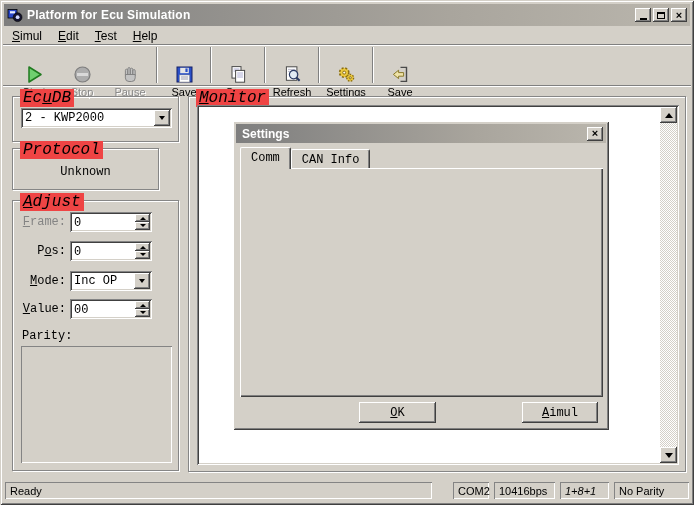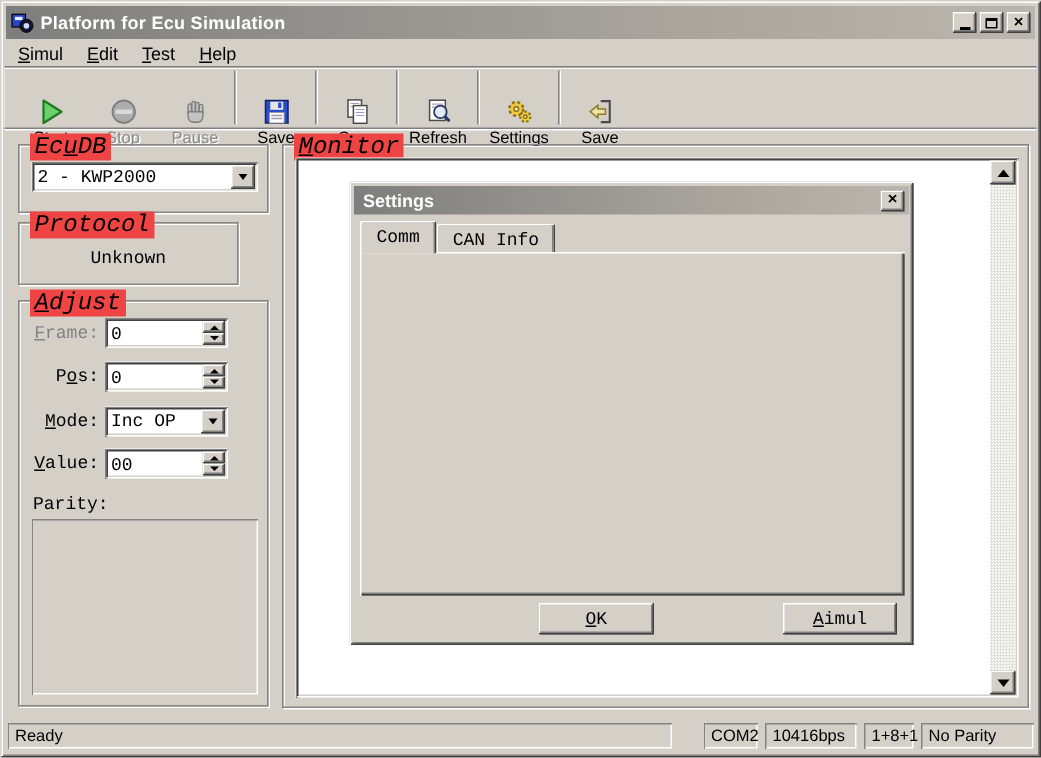--- a/index.html
+++ b/index.html
@@ -118,21 +118,21 @@
   
   .arow { position: absolute; left: 6px; width: 156px; height: 20px; display: flex; align-items: center; }
   .arow .alabel { width: 51px; text-align: right; padding-right: 4px; font-size: 12px; }
   .arow .afield { width: 82px; height: 20px; }
   .lbl-disabled { color: #848484; }
 
   
   .statusbar { position: absolute; left: 3px; bottom: 3px; width: 688px; height: 24px; padding: 4px 2px 3px 2px; display: flex; gap: 5px; font-size: 11px; }
   .sb-pane { box-shadow: inset 1px 1px 0 #848484, inset -1px -1px 0 #ffffff; padding: 1px 5px; display: flex; align-items: center; white-space: nowrap; }
   .sb-msg { flex: 1; margin-right: 16px; }
-  .w1 { width: 36px; } .w2 { width: 61px; } .w3 { width: 33px; } .w4 { width: 75px; }
+  .w1 { width: 36px; } .w2 { width: 61px; } .w3 { width: 49px; font-style: italic; } .w4 { width: 75px; }
 
   u { text-decoration: underline; }
 </style>
 </head>
 <body>
 
 <div class="win">
 
   <div class="titlebar">
     <span style="width:16px;height:16px;display:block;">

